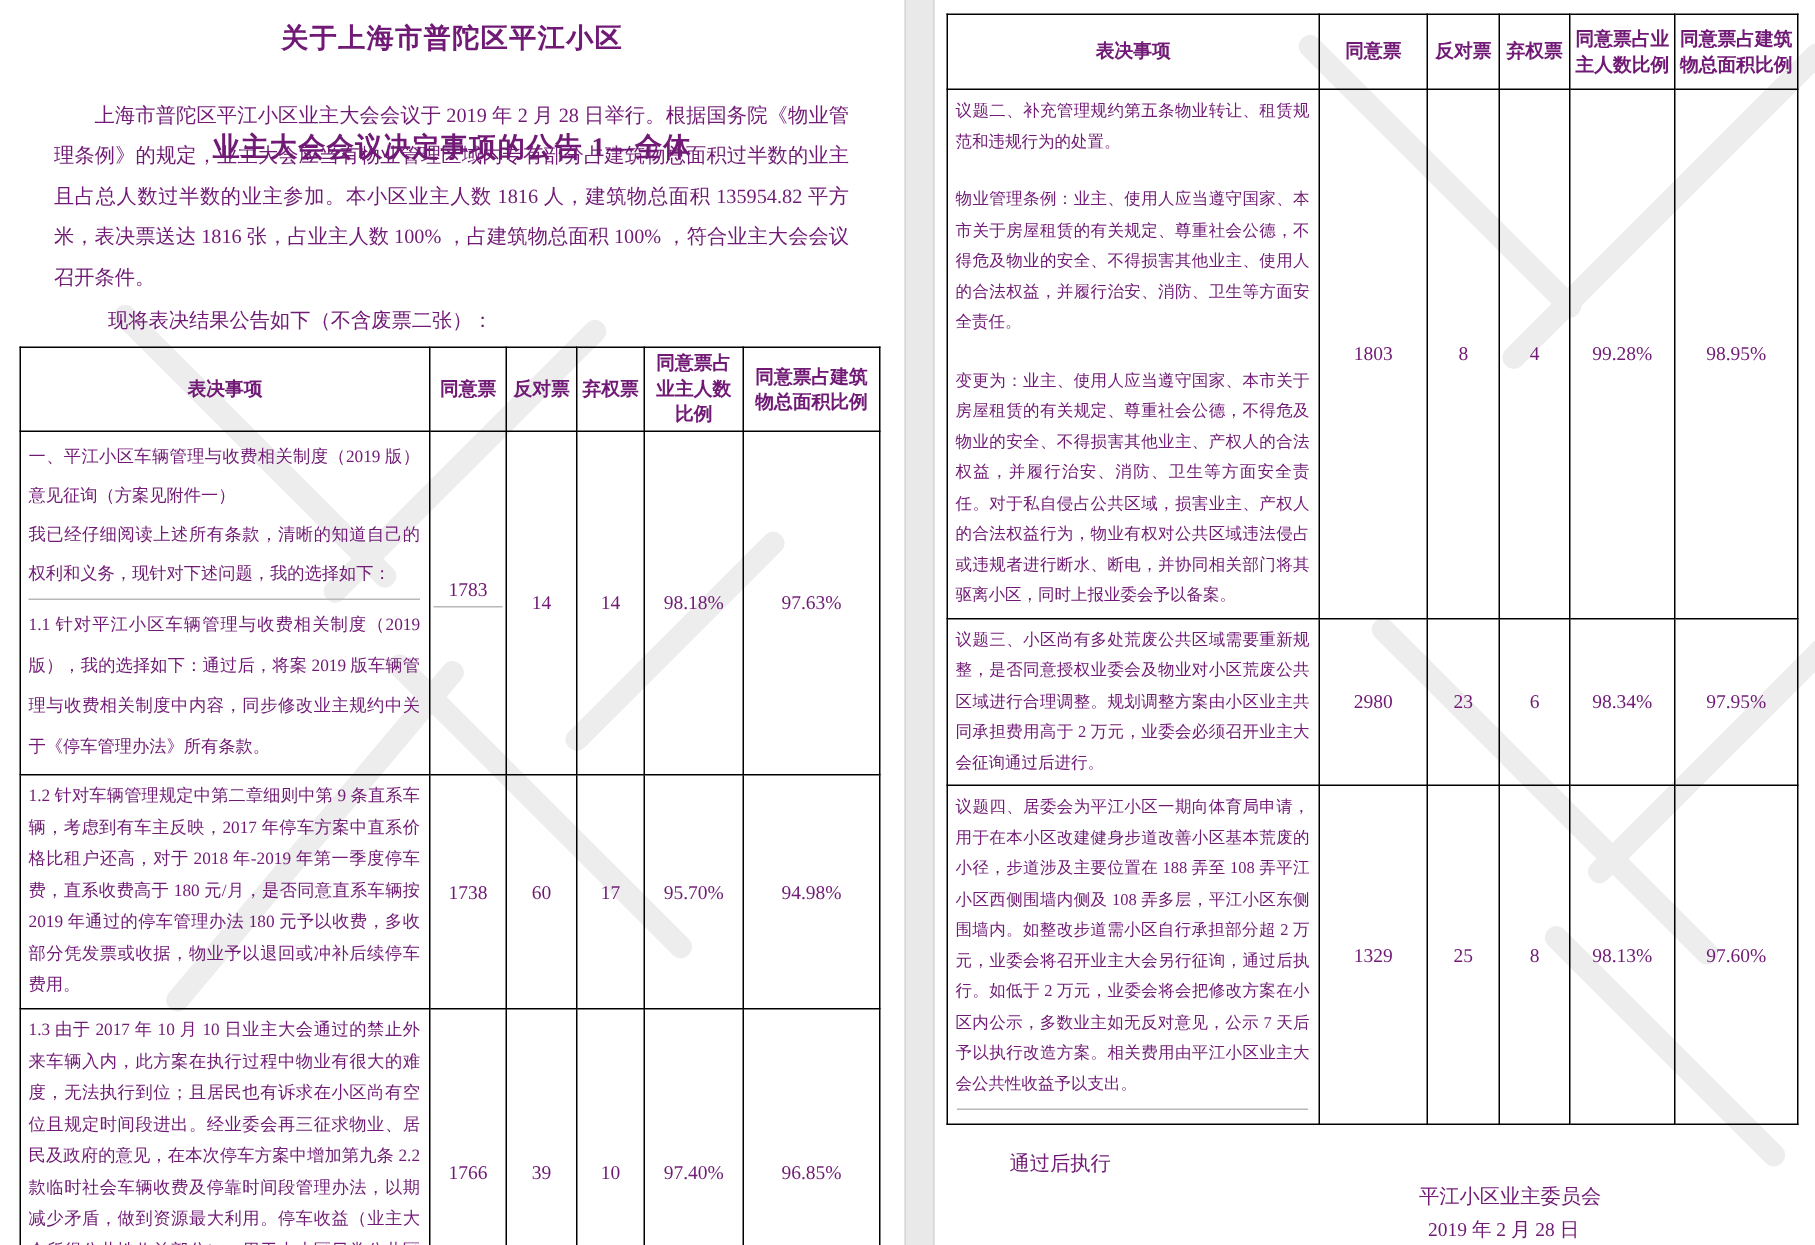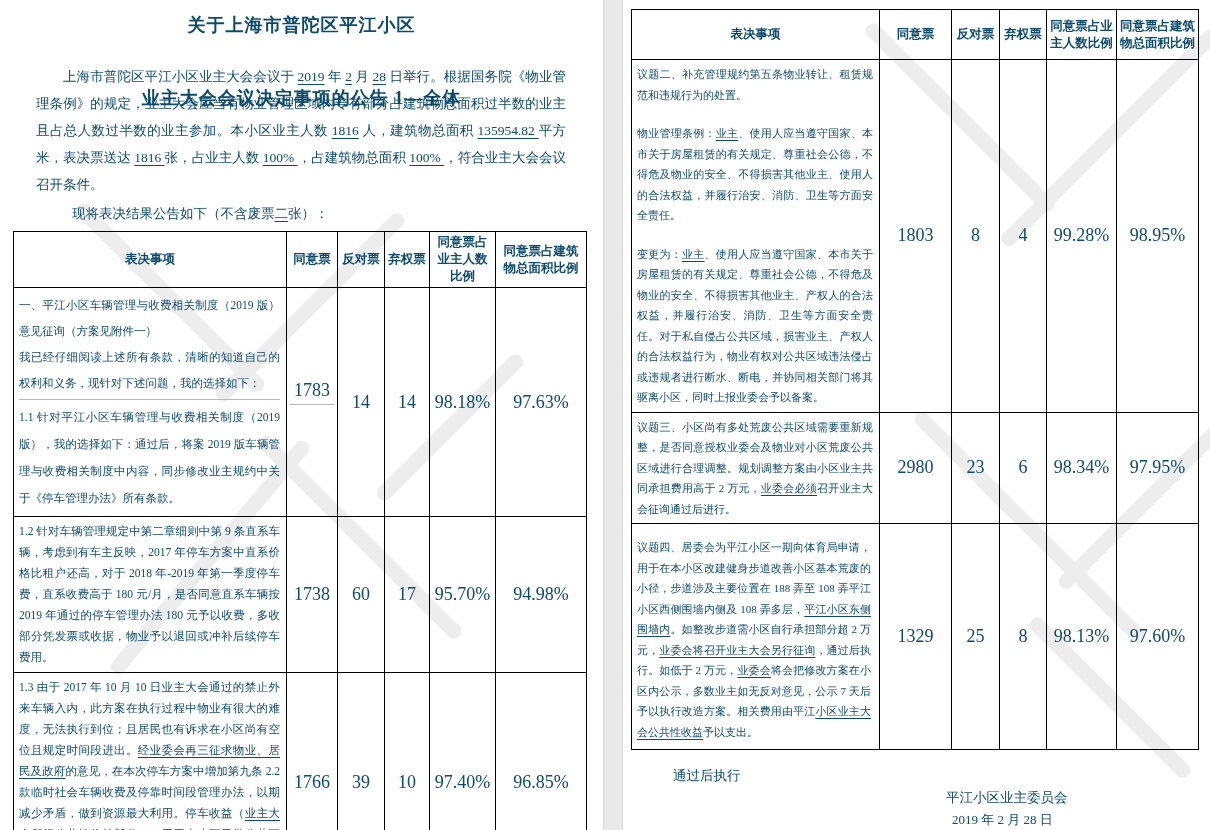--- a/index.html
+++ b/index.html
@@ -1,61 +1,61 @@
 <!DOCTYPE html>
 <html><head>
 <meta charset="utf-8">
 <style>
   html,body{margin:0;padding:0;background:#ffffff;}
   .canvas{
     position:relative;width:1210px;height:830px;overflow:hidden;
-    background:#ffffff;color:#0c4a6e;
+    background:#ffffff;color:#701a75;
     font-family:"Liberation Serif", serif;
   }
   
   .wm{position:absolute;background:#ededed;height:15px;border-radius:7px;z-index:0;}
   
   .page{position:absolute;top:0;height:830px;background:transparent;z-index:1;}
   .page-left{left:0;width:603px;}
   .page-right{left:621px;width:589px;}
   .page-gap{position:absolute;top:0;left:603px;width:18px;height:830px;
     background:#e9e9e9;border-left:1px solid #d6d6d6;border-right:1px solid #d6d6d6;z-index:2;}
   
   .title{position:absolute;left:0;width:603px;text-align:center;font-weight:bold;
     font-size:18px;letter-spacing:1px;}
   .title1{top:13px;}
   .title2{top:42px;margin-top:44px;}
   
   .intro{position:absolute;left:36px;width:530px;top:63px;margin:0;
     font-size:13.5px;line-height:27px;text-indent:2em;text-align:justify;}
   .pretable{position:absolute;left:72px;top:205px;margin:0;font-size:13.5px;}
-  .u{text-decoration:underline;text-underline-offset:3px;}
+  .u{text-underline-offset:3px;}
   
   table.vote{border-collapse:collapse;table-layout:fixed;position:absolute;background:transparent;}
   table.vote td,table.vote th{border:1px solid #000;overflow:hidden;}
   table.vote th{font-weight:bold;text-align:center;vertical-align:middle;
     font-size:12.5px;line-height:17px;padding:2px 3px;}
   th.item-h{font-size:13px;}
   td.item-cell{vertical-align:top;text-align:justify;padding:4px 6px 4px 5px;}
   .left-table{left:13px;top:231px;width:573px;}
   .left-table td.item-cell{font-size:11.5px;line-height:21px;}
   .right-table{left:10px;top:9px;width:567px;}
   .right-table td.item-cell{font-size:11px;line-height:20.5px;}
-  td.vcell{text-align:center;vertical-align:middle;font-size:18px;
+  td.vcell{text-align:center;vertical-align:middle;font-size:13px;
     font-family:"Liberation Serif", serif;}
   .cellp{margin:0;}
   .gapped .cellp + .cellp{margin-top:18px;}
   .blockA .cellp{line-height:26px;}
   .blockB .cellp{line-height:27px;}
   .lightline{border-top:1px solid #b8b8b8;margin:3px 0 4px;}
   .split{height:214px;display:flex;flex-direction:column;}
   .split-top{flex:0 0 106px;display:flex;align-items:flex-end;justify-content:center;padding-bottom:3px;}
   .split-line{border-top:1px solid #b8b8b8;margin:0 2px;}
   .split-rest{flex:1;}
-  .flexcell{height:214px;display:flex;flex-direction:row;align-items:flex-end;}
+  .flexcell{height:214px;display:flex;flex-direction:column;}
   .flexcell .spacer{flex:1;}
   .tailline{border-top:1px solid #b8b8b8;margin:0 1px 2px;}
   
   .footer-line1{position:absolute;left:52px;top:740px;font-weight:bold;font-size:14px;}
   .footer-line2{position:absolute;left:52px;top:767px;font-size:13.5px;}
   .sign1{position:absolute;left:325px;top:789px;font-size:13.5px;}
   .sign2{position:absolute;left:331px;top:811px;font-size:13px;}
 </style>
 </head>
 <body>

